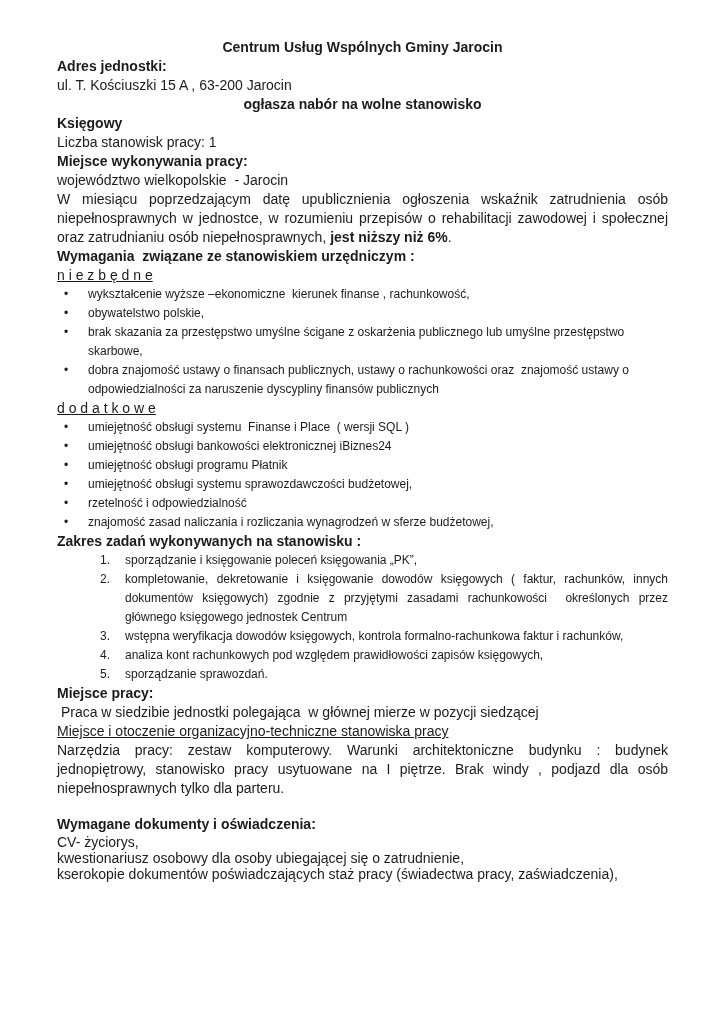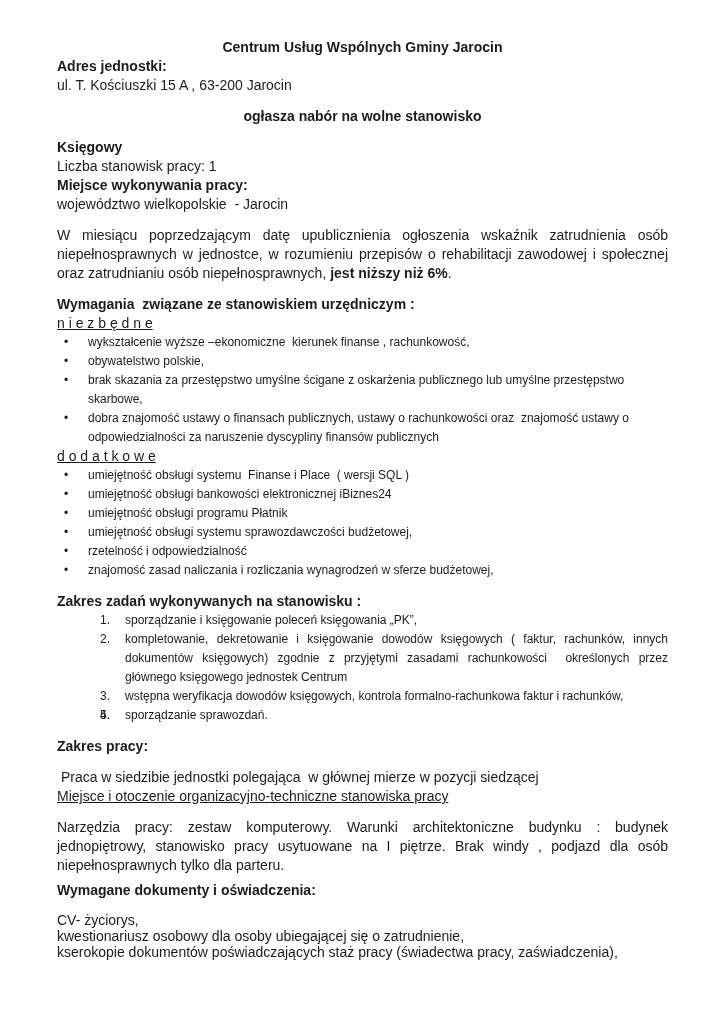--- a/index.html
+++ b/index.html
@@ -19,23 +19,23 @@
     font-size: 12px;
     line-height: 19px;
     color: #1b1b1b;
   }
   .center { text-align: center; }
   .bold { font-weight: bold; }
   .just { text-align: justify; }
   .underline { text-decoration: underline; }
   p, h1, h2, div.line { margin: 0; padding: 0; font-size: 14px; }
   h1, h2 { font-weight: bold; }
-  .mt-blank  { margin-top: 12px; }  
+  .mt-blank  { }  
   .mt-blank2 { margin-top: 26px; } 
-  .mt-small  { margin-top: 6px; }
+  .mt-small  { margin-top: 17px; }
   ul.bullets {
     list-style: none;
     margin: 0; padding: 0;
   }
   ul.bullets li {
     position: relative;
     padding-left: 31px;
   }
   ul.bullets li::before {
     content: "\2022";
@@ -98,25 +98,25 @@
     <li>umiejętność obsługi systemu sprawozdawczości budżetowej,</li>
     <li>rzetelność i odpowiedzialność</li>
     <li>znajomość zasad naliczania i rozliczania wynagrodzeń w sferze budżetowej,</li>
   </ul>
 
   <h2 class="mt-blank">Zakres zadań wykonywanych na stanowisku :</h2>
   <ol class="tasks mt-blank">
     <li><span class="num">1.</span><span>sporządzanie i księgowanie poleceń księgowania „PK”,</span></li>
     <li><span class="num">2.</span><span>kompletowanie, dekretowanie i księgowanie dowodów księgowych ( faktur, rachunków, innych dokumentów księgowych) zgodnie z przyjętymi zasadami rachunkowości &nbsp;określonych przez głównego księgowego jednostek Centrum</span></li>
     <li><span class="num">3.</span><span>wstępna weryfikacja dowodów księgowych, kontrola formalno-rachunkowa faktur i rachunków,</span></li>
-    <li><span class="num">4.</span></li>
+    <li><span class="num">4.</span><span>analiza kont rachunkowych pod względem prawidłowości zapisów księgowych,</span></li>
     <li><span class="num">5.</span><span>sporządzanie sprawozdań.</span></li>
   </ol>
 
-  <h2 class="mt-blank">Zakres pracy:</h2>
+  <h2 class="mt-blank">Miejsce pracy:</h2>
   <p class="mt-blank">&nbsp;Praca w siedzibie jednostki polegająca &nbsp;w głównej mierze w pozycji siedzącej</p>
   <div class="line underline mt-blank2">Miejsce i otoczenie organizacyjno-techniczne stanowiska pracy</div>
   <p class="just mt-blank">Narzędzia pracy: zestaw komputerowy. Warunki architektoniczne budynku : budynek jednopiętrowy, stanowisko pracy usytuowane na I piętrze. Brak windy , podjazd dla osób niepełnosprawnych tylko dla parteru.</p>
 
   <h2 class="mt-small">Wymagane dokumenty i oświadczenia:</h2>
   <div class="docs mt-blank">
     <div class="line">CV- życiorys,</div>
     <div class="line">kwestionariusz osobowy dla osoby ubiegającej się o zatrudnienie,</div>
     <div class="line">kserokopie dokumentów poświadczających staż pracy (świadectwa pracy, zaświadczenia),</div>
 

